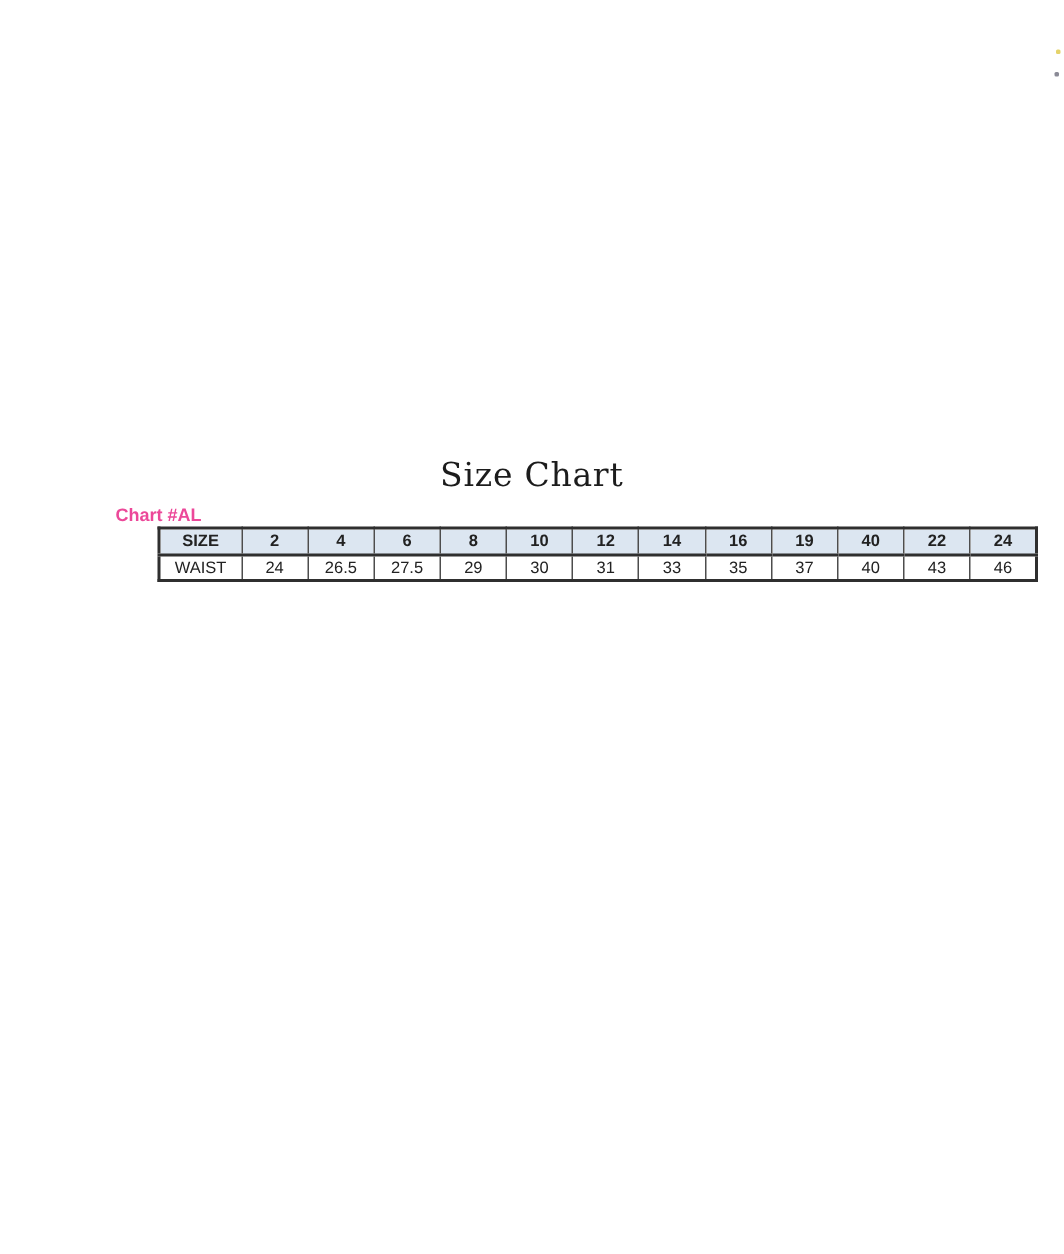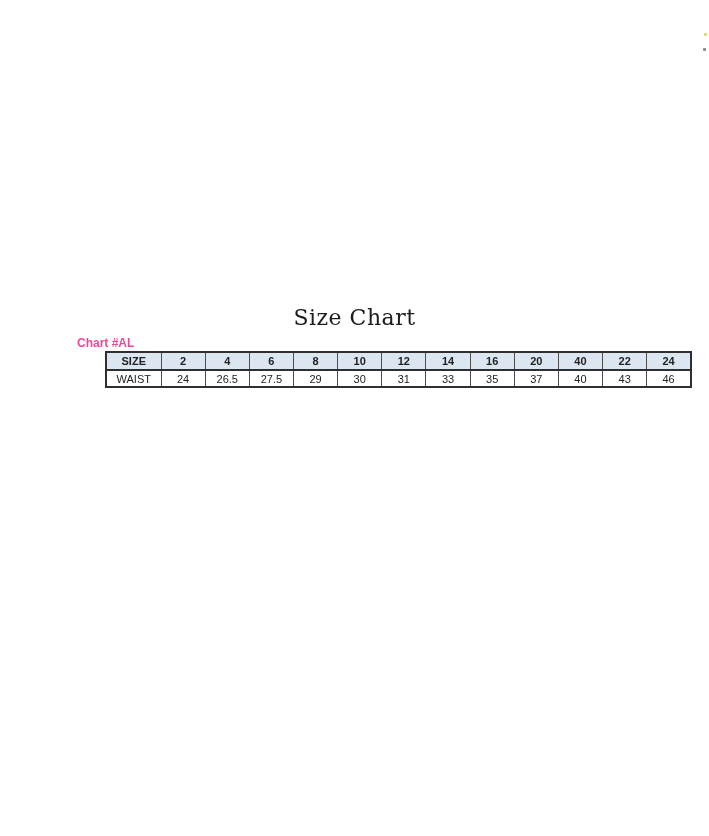--- a/index.html
+++ b/index.html
@@ -109,21 +109,21 @@
       <tr>
           <th>SIZE</th>
           <th>2</th>
           <th>4</th>
           <th>6</th>
           <th>8</th>
           <th>10</th>
           <th>12</th>
           <th>14</th>
           <th>16</th>
-          <th>20</th>
+          <th>19</th>
           <th>40</th>
           <th>22</th>
           <th>24</th>
         </tr>
     </thead>
     <tbody>
         <tr>
           <td>WAIST</td>
           <td>24</td>
           <td>26.5</td>

